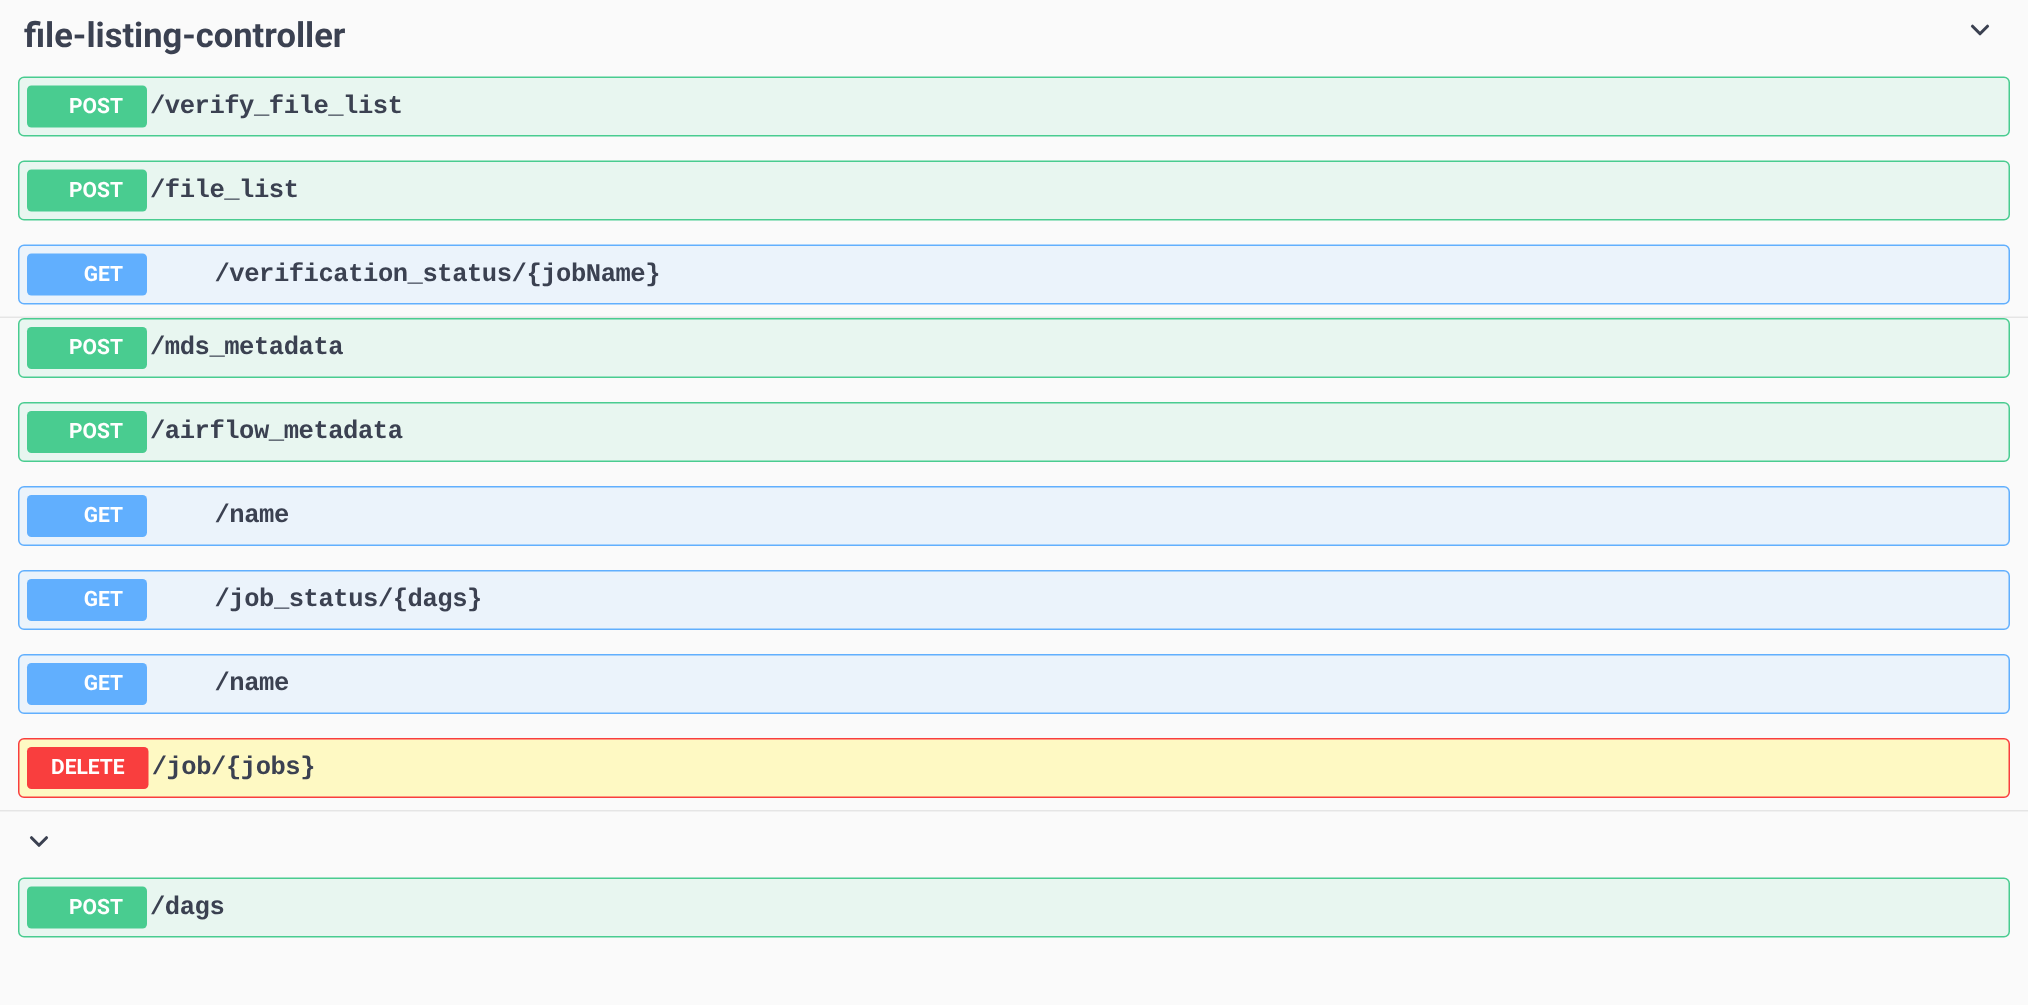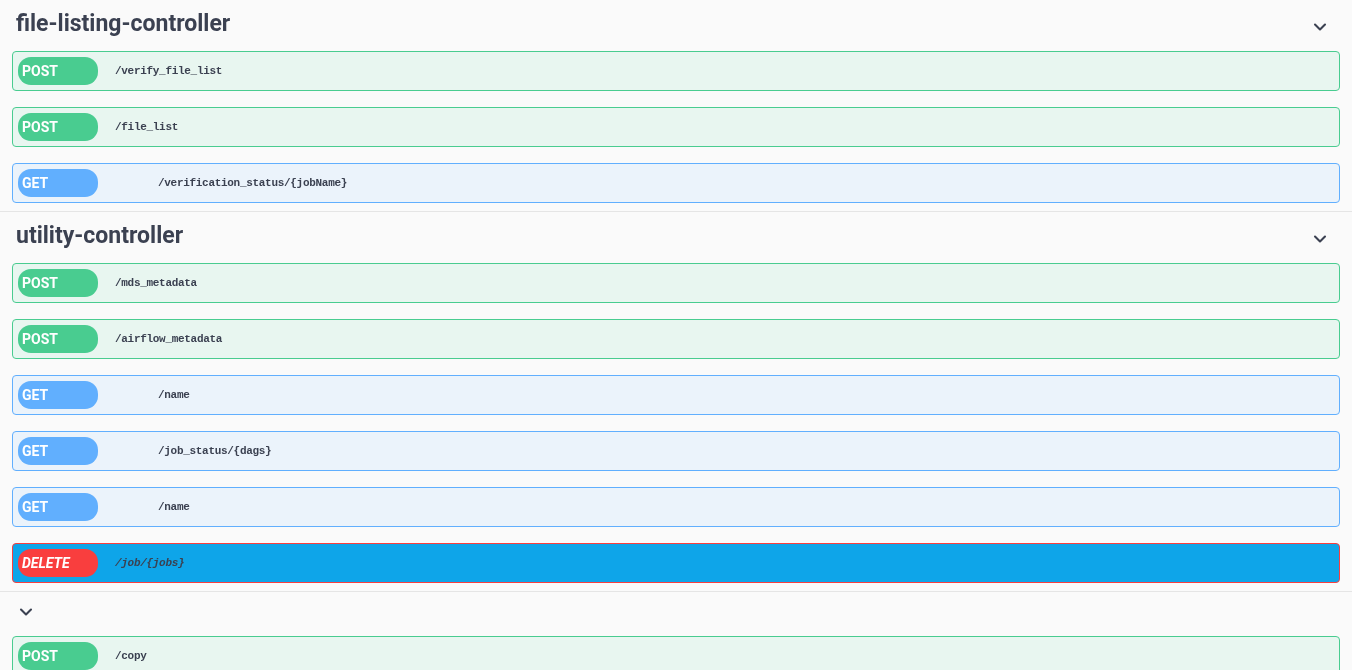--- a/index.html
+++ b/index.html
@@ -11,21 +11,21 @@
       font-family: -apple-system, BlinkMacSystemFont, "Segoe UI", Roboto, sans-serif;
       background: #fafafa;
       padding: 0 12px;
     }
     .controller-section {
       margin-bottom: 0;
     }
     .controller-header {
       display: flex;
       justify-content: space-between;
-      align-items: flex-end;
+      align-items: flex-start;
       padding: 10px 4px 14px 4px;
       cursor: pointer;
     }
     .controller-title {
       font-size: 23px;
       font-weight: 700;
       color: #3b4151;
     }
     .chevron-icon {
       width: 20px;
@@ -50,50 +50,49 @@
     .endpoint.post {
       background: #e8f6f0;
       border: 1px solid #49cc90;
     }
     .endpoint.get {
       background: #ebf3fb;
       border: 1px solid #61affe;
       gap: 43px;
     }
     .endpoint.delete {
-      background: #0ea5e9;
+      background: #fef9c3;
       border: 1px solid #f93e3e;
-      font-style: italic;
     }
     .method-badge {
       display: inline-block;
       min-width: 80px;
-      padding: 6px 4px;
-      border-radius: 13px;
+      padding: 6px 16px;
+      border-radius: 3px;
       font-size: 14px;
       font-weight: 700;
       color: #fff;
-      text-align: left;
+      text-align: right;
       font-family: -apple-system, BlinkMacSystemFont, "Segoe UI", Roboto, sans-serif;
     }
     .method-badge.post {
       background: #49cc90;
     }
     .method-badge.get {
       background: #61affe;
     }
     .method-badge.delete {
       background: #f93e3e;
     }
     .endpoint-path {
       font-family: "SFMono-Regular", Consolas, "Liberation Mono", Menlo, monospace;
-      font-size: 11px;
+      font-size: 17px;
       font-weight: 600;
       color: #3b4151;
-      margin-left: 17px;
+      margin-left: 2px;
       letter-spacing: -0.3px;
     }
     hr.section-divider {
       border: none;
       border-top: 1px solid #e5e5e5;
       margin: 0 -12px;
     }
   </style>
 </head>
 <body>
@@ -116,26 +115,20 @@
           <span class="endpoint-path">/file_list</span>
         </div>
         <div class="endpoint get">
           <span class="method-badge get">GET</span>
           <span class="endpoint-path">/verification_status/{jobName}</span>
         </div>
       </div>
     </div>
     <hr class="section-divider">
     <div class="controller-section">
-      <div class="controller-header">
-        <div class="controller-title">utility-controller</div>
-        <svg class="chevron-icon" viewBox="0 0 24 24" fill="none" stroke="currentColor" stroke-width="2.5" stroke-linecap="round" stroke-linejoin="round">
-          <polyline points="6 9 12 15 18 9"></polyline>
-        </svg>
-      </div>
       <div class="endpoint-list">
         <div class="endpoint post">
           <span class="method-badge post">POST</span>
           <span class="endpoint-path">/mds_metadata</span>
         </div>
         <div class="endpoint post">
           <span class="method-badge post">POST</span>
           <span class="endpoint-path">/airflow_metadata</span>
         </div>
         <div class="endpoint get">
@@ -159,17 +152,17 @@
     <hr class="section-divider">
     <div class="controller-section">
       <div class="controller-header">
         <svg class="chevron-icon" viewBox="0 0 24 24" fill="none" stroke="currentColor" stroke-width="2.5" stroke-linecap="round" stroke-linejoin="round">
           <polyline points="6 9 12 15 18 9"></polyline>
         </svg>
       </div>
       <div class="endpoint-list">
         <div class="endpoint post">
           <span class="method-badge post">POST</span>
-          <span class="endpoint-path">/copy</span>
+          <span class="endpoint-path">/dags</span>
         </div>
       </div>
     </div>
   </div>
 
 </body></html>

